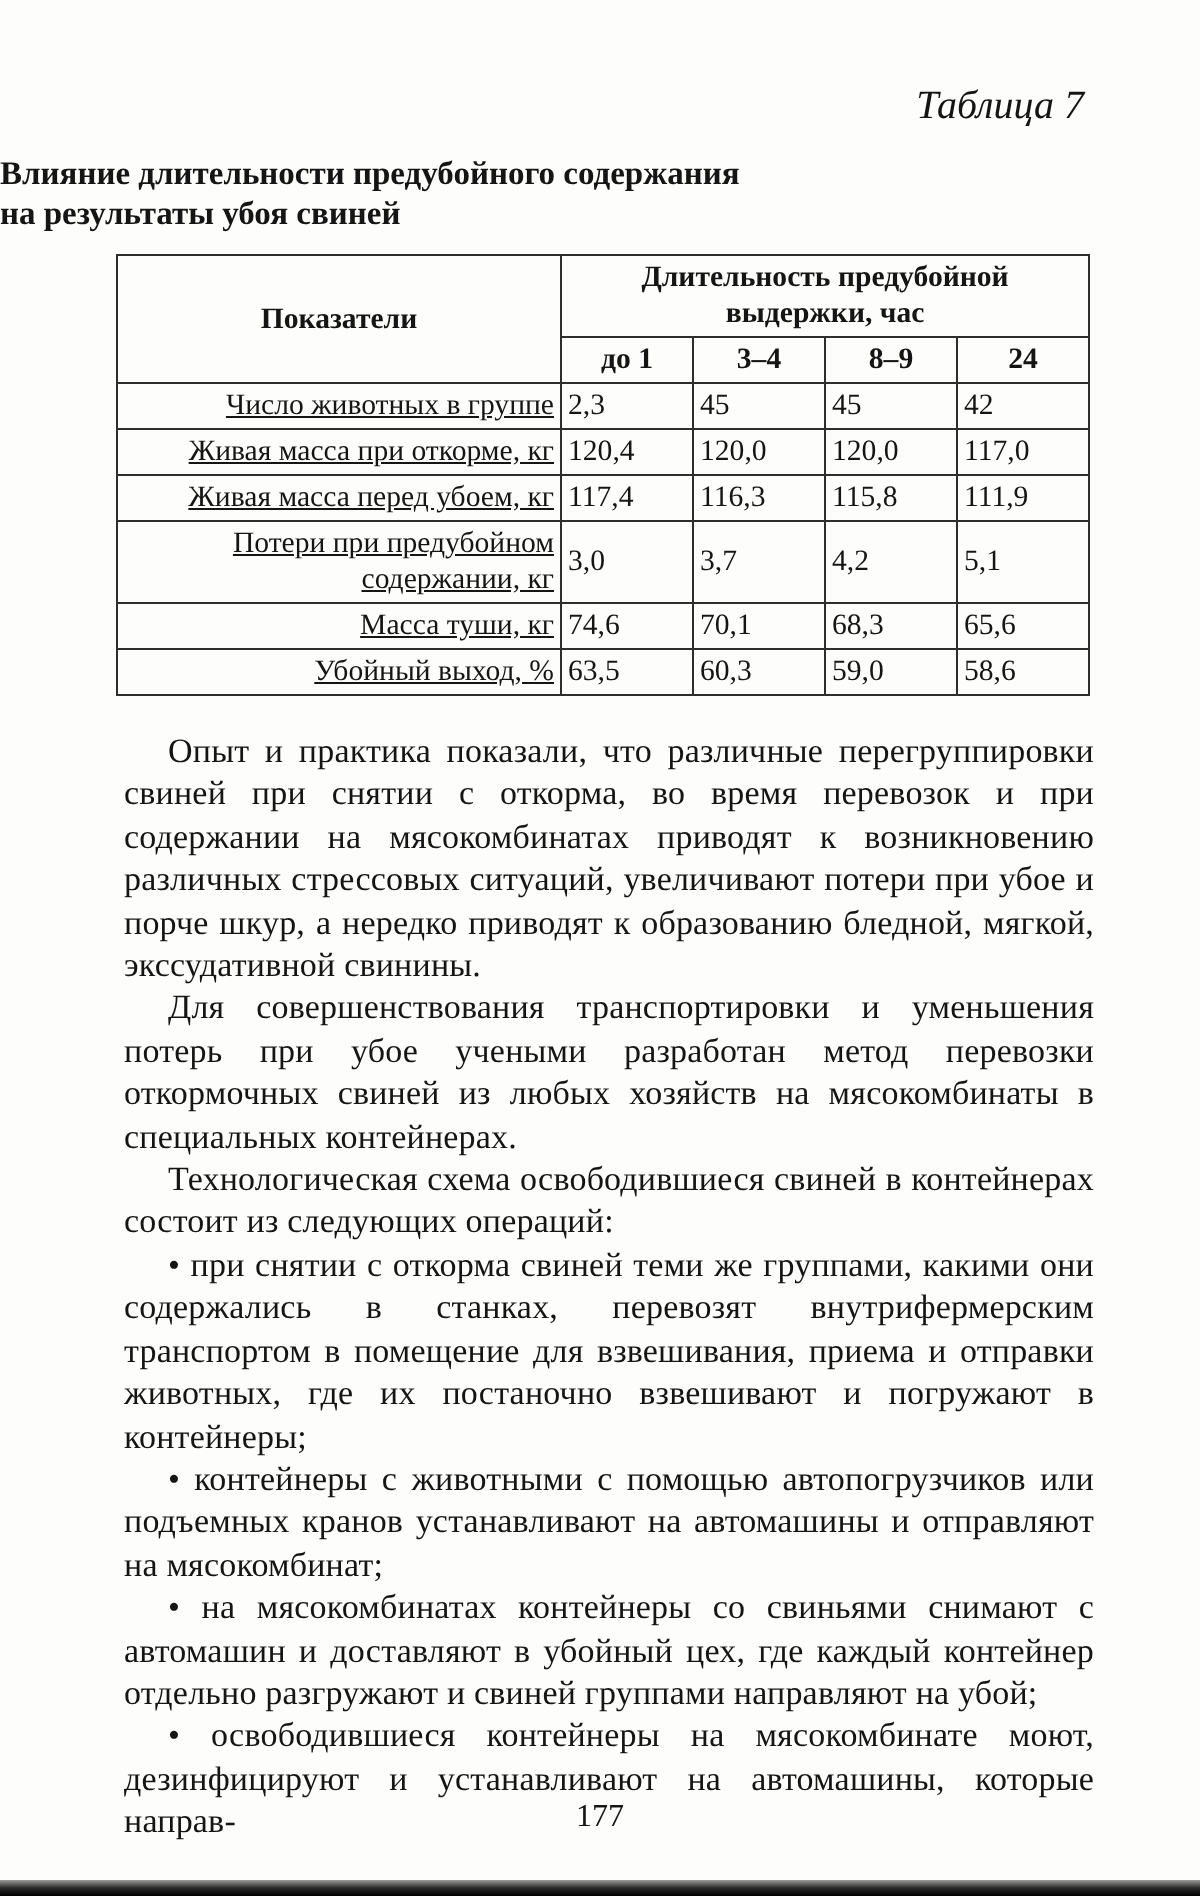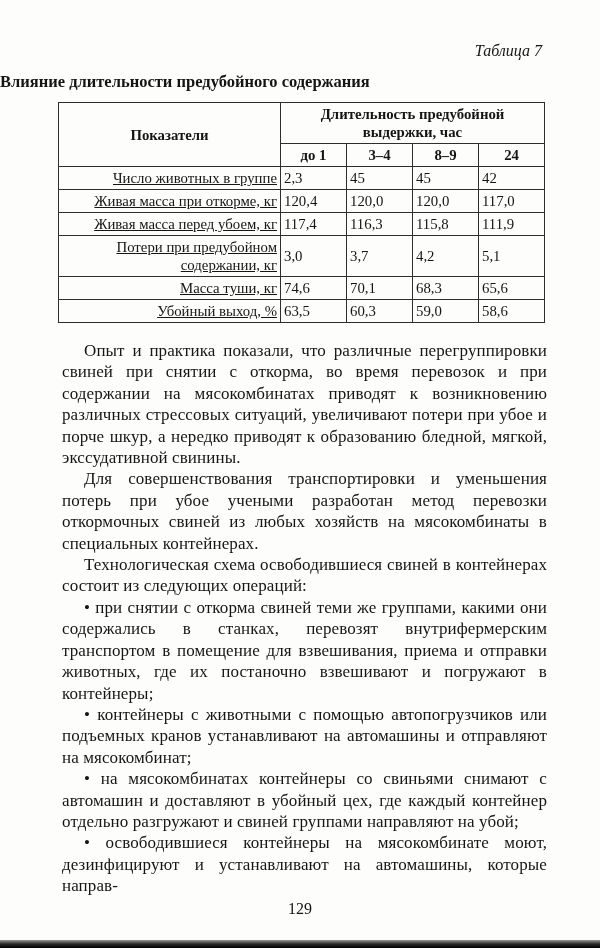--- a/index.html
+++ b/index.html
@@ -10,21 +10,21 @@
     margin: 0 auto;
     background: #fdfdfb;
     font-family: "Liberation Serif", "DejaVu Serif", serif;
     color: #151515;
     overflow: hidden;
   }
   .table-caption {
     margin: 42px 58px 0 0;
     text-align: right;
     font-style: italic;
-    font-size: 16px;
+    font-size: 20px;
   }
   .table-title {
     margin-top: 12px;
     text-align: left;
     font-weight: 700;
     font-size: 16.5px;
     line-height: 20px;
   }
   table.data-table {
     border-collapse: collapse;
@@ -71,20 +71,21 @@
 </style>
 </head>
 <body>
 
 <div class="page">
 
   <div class="table-caption">Таблица 7</div>
 
   <div class="table-title">
     <div>Влияние длительности предубойного содержания</div>
+    <div>на результаты убоя свиней</div>
   </div>
 
   <table class="data-table">
     <colgroup>
       <col style="width:222px">
       <col style="width:66px">
       <col style="width:66px">
       <col style="width:66px">
       <col style="width:66px">
     </colgroup>
@@ -153,17 +154,17 @@
   <div class="body-text">
     <p>Опыт и практика показали, что различные перегруппировки свиней при снятии с откорма, во время перевозок и при содержании на мясокомбинатах приводят к возникновению различных стрессовых ситуаций, увеличивают потери при убое и порче шкур, а нередко приводят к образованию бледной, мягкой, экссудативной свинины.</p>
     <p>Для совершенствования транспортировки и уменьшения потерь при убое учеными разработан метод перевозки откормочных свиней из любых хозяйств на мясокомбинаты в специальных контейнерах.</p>
     <p>Технологическая схема освободившиеся свиней в контейнерах состоит из следующих операций:</p>
     <p>• при снятии с откорма свиней теми же группами, какими они содержались в станках, перевозят внутрифермерским транспортом в помещение для взвешивания, приема и отправки животных, где их постаночно взвешивают и погружают в контейнеры;</p>
     <p>• контейнеры с животными с помощью автопогрузчиков или подъемных кранов устанавливают на автомашины и отправляют на мясокомбинат;</p>
     <p>• на мясокомбинатах контейнеры со свиньями снимают с автомашин и доставляют в убойный цех, где каждый контейнер отдельно разгружают и свиней группами направляют на убой;</p>
     <p>• освободившиеся контейнеры на мясокомбинате моют, дезинфицируют и устанавливают на автомашины, которые направ-</p>
   </div>
 
-  <div class="page-number">129</div>
+  <div class="page-number">177</div>
 
   <div class="scan-edge"></div>
 
 </div>
 
 </body></html>

